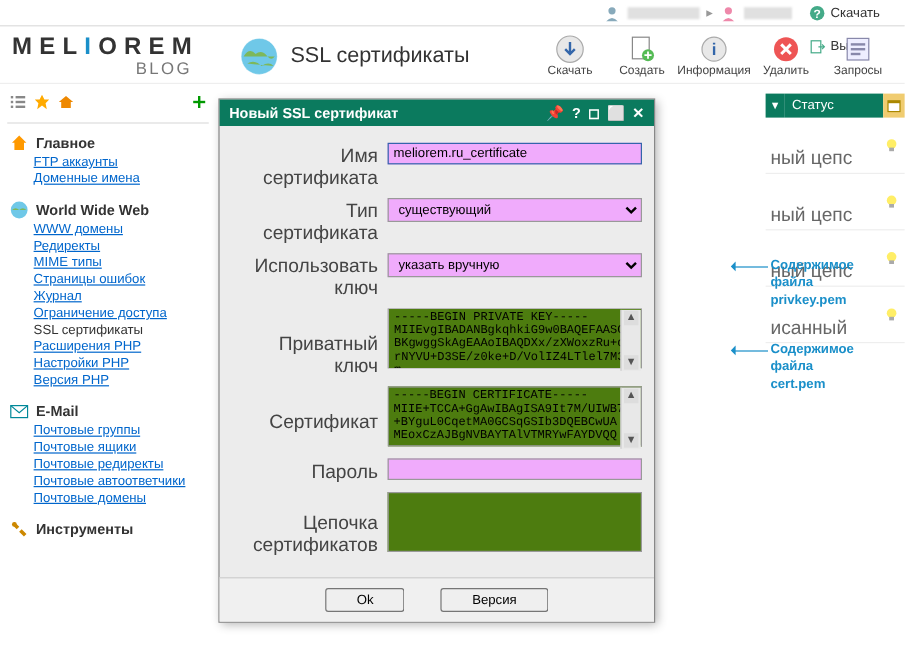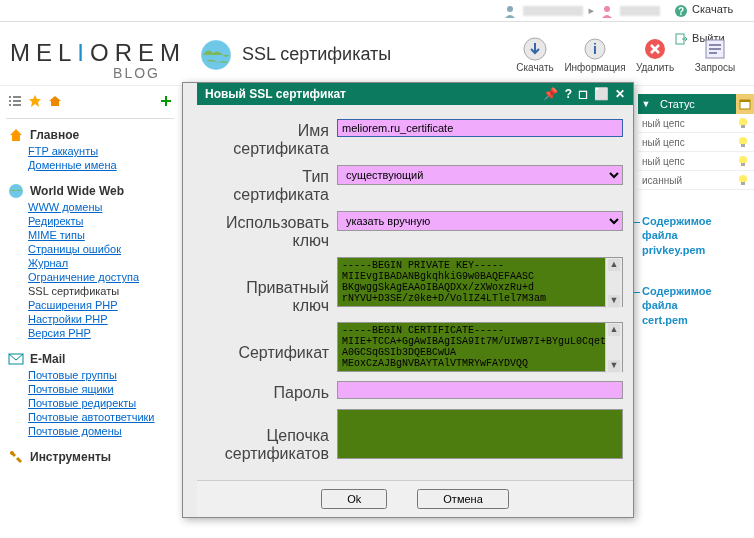--- a/index.html
+++ b/index.html
@@ -7,21 +7,21 @@
 a { color: #0066cc; text-decoration: none; }
 
 .topbar { height: 22px; border-bottom: 1px solid #ddd; display: flex; justify-content: flex-end; align-items: center; padding: 0 8px; gap: 14px; font-size: 11px; }
 .topbar .user-area { display: flex; align-items: center; gap: 6px; color: #666; }
 .topbar .right-links { display: flex; gap: 14px; flex-direction: column; }
 .topbar .right-links span { cursor: pointer; }
 .topbar .right-links .ico { display: inline-block; width: 14px; height: 14px; margin-right: 4px; vertical-align: middle; }
 
 .header { display: flex; align-items: center; padding: 6px 10px 4px 10px; border-bottom: 1px solid #eee; }
 .logo-area { width: 180px; }
-.logo-text { font-size: 24px; letter-spacing: 6px; color: #333; font-weight: 400; margin-top: 11px; }
+.logo-text { font-size: 20px; letter-spacing: 6px; color: #333; font-weight: 700; }
 .logo-text .blue { color: #1a8fc9; }
 .logo-sub { font-size: 14px; letter-spacing: 2px; color: #777; text-align: right; padding-right: 30px; margin-top: -2px; }
 .globe-icon { width: 36px; height: 36px; margin: 0 8px; }
 .page-title { font-size: 18px; color: #333; flex: 0 0 200px; }
 .toolbar { display: flex; gap: 2px; margin-left: auto; }
 .tool-btn { display: flex; flex-direction: column; align-items: center; width: 58px; cursor: pointer; font-size: 10px; color: #444; }
 .tool-btn .ico { width: 24px; height: 24px; margin-bottom: 1px; }
 
 .main { display: flex; }
 .sidebar { width: 180px; padding: 8px 6px; }
@@ -33,28 +33,28 @@
 .side-links { padding-left: 22px; }
 .side-links div { margin: 2px 0; }
 .side-links a.active { text-decoration: underline; }
 .side-sel { color: #333; }
 
 .content { flex: 1; position: relative; padding: 8px 4px; }
 .content-icons-row { display: flex; justify-content: space-between; padding: 0 6px 6px 0; }
 .status-col { position: absolute; right: 0; top: 8px; width: 116px; }
 .status-head { background: #0b7a5e; color: #fff; padding: 3px 6px; display: flex; align-items: center; gap: 4px; font-size: 11px; }
 .status-row { display: flex; align-items: center; border-bottom: 1px solid #eee; padding: 2px 4px; gap: 4px; }
-.status-row .txt { flex: 1; color: #666; font-size: 10px; overflow: hidden; }
+.status-row .txt { flex: 1; color: #666; font-size: 16px; overflow: hidden; margin-top: 24px; }
 .bulb { width: 14px; height: 14px; }
 
 .annotation { position: absolute; font-size: 11px; color: #1a8fc9; font-weight: bold; line-height: 1.3; }
 .annotation .line { position: absolute; height: 1px; background: #1a8fc9; }
 .annotation .line::before { content: ''; position: absolute; left: -5px; top: -4px; border: 4px solid transparent; border-right-color: #1a8fc9; }
 
-.modal { position: absolute; left: 182px; top: 82px; width: 452px; background: #ececec; border: 1px solid #888; box-shadow: 2px 2px 8px rgba(0,0,0,0.3); padding-left: 14px; }
+.modal { position: absolute; left: 182px; top: 82px; width: 364px; background: #ececec; border: 1px solid #888; box-shadow: 2px 2px 8px rgba(0,0,0,0.3); }
 .modal-head { background: #0b7a5e; color: #fff; padding: 4px 8px; display: flex; align-items: center; font-size: 12px; font-weight: bold; }
 .modal-head .ctrls { margin-left: auto; display: flex; gap: 6px; }
 .modal-head .ctrls span { cursor: pointer; font-size: 12px; }
 .modal-body { padding: 14px 10px 10px 10px; }
 .form-row { display: flex; align-items: flex-start; margin-bottom: 7px; }
 .form-label { width: 130px; text-align: right; padding-right: 8px; padding-top: 3px; font-size: 16px; color: #444; }
 .form-field { flex: 1; }
 .form-field input[type=text], .form-field select { width: 100%; border: 1px solid #999; padding: 2px 4px; font-size: 11px; font-family: inherit; background: #f0abfc; }
 .form-field select { height: 20px; }
 .form-field textarea { width: 100%; border: 1px solid #999; padding: 2px 4px; font-size: 10px; font-family: "Courier New", monospace; resize: none; background: #4d7c0f; }
@@ -114,20 +114,28 @@
   <div class="toolbar">
     <div class="tool-btn">
       <svg class="ico" width="24" height="24">
           <circle cx="12" cy="12" r="11" fill="#e8e8e8" stroke="#aaa"></circle>
           <path d="M12 6 L12 16 M8 12 L12 16 L16 12" stroke="#36a" stroke-width="2" fill="none"></path>
         </svg>
       <span>Скачать</span>
     </div>
     <div class="tool-btn">
       <svg class="ico" width="24" height="24">
+          <rect x="4" y="2" width="14" height="18" fill="#fff" stroke="#888"></rect>
+          <circle cx="17" cy="17" r="5" fill="#5b5"></circle>
+          <path d="M17 14 L17 20 M14 17 L20 17" stroke="#fff" stroke-width="1.5"></path>
+        </svg>
+      <span>Создать</span>
+    </div>
+    <div class="tool-btn">
+      <svg class="ico" width="24" height="24">
           <circle cx="12" cy="12" r="10" fill="#e8e8e8" stroke="#aaa"></circle>
           <text x="12" y="17" text-anchor="middle" font-size="14" font-weight="bold" fill="#36a">i</text>
         </svg>
       <span>Информация</span>
     </div>
     <div class="tool-btn">
       <svg class="ico" width="24" height="24">
           <circle cx="12" cy="12" r="10" fill="#e55"></circle>
           <path d="M8 8 L16 16 M16 8 L8 16" stroke="#fff" stroke-width="2.5"></path>
         </svg>
@@ -350,15 +358,15 @@
       <div class="form-label">Пароль</div>
       <div class="form-field"><input type="text" value="" style=""></div>
     </div>
     <div class="form-row">
       <div class="form-label" style="padding-top:18px;">Цепочка сертификатов</div>
       <div class="form-field"><textarea rows="4" style=""></textarea></div>
     </div>
   </div>
   <div class="modal-foot">
     <button>Ok</button>
-    <button>Отмена</button>
+    <button>Версия</button>
   </div>
 </div>
 
 </body></html>

